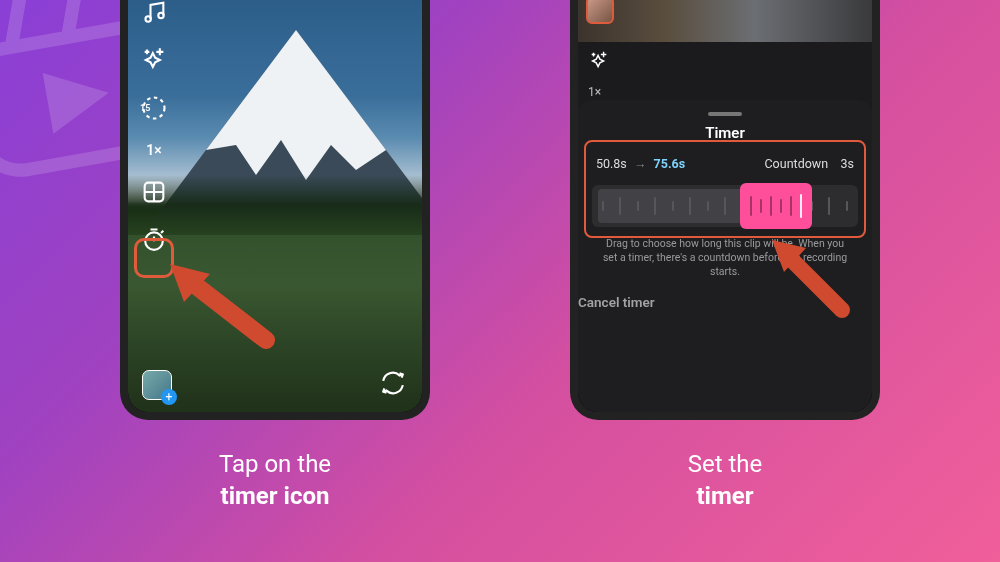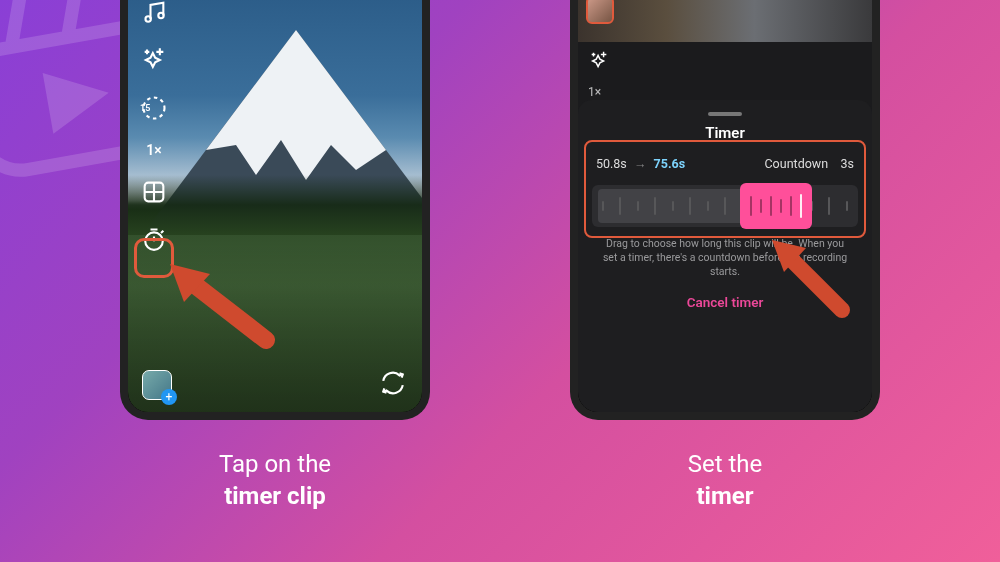--- a/index.html
+++ b/index.html
@@ -248,21 +248,21 @@
     line-height:1.35;
   }
   .set-btn{
     margin: 0 14px 12px;
     background:#1d9bf0;
     color:#fff; text-align:center;
     padding: 11px 0; border-radius:7px;
     font-size:14px; font-weight:600;
   }
   .cancel-link{
-    text-align:center; color:#ec4899; font-size:13.5px; font-weight:600;
+    text-align:left; color:#a3a3a3; font-size:13.5px; font-weight:600;
     padding-bottom: 10px;
   }
 
   
   .caption{
     margin-top: 28px;
     color:#fff; text-align:center;
     font-size: 24px; line-height:1.35;
   }
   .caption strong{ font-weight:700; }
@@ -342,21 +342,21 @@
           <svg viewBox="0 0 24 24">
               <path d="M3 10a9 9 0 0 1 15-5l3-1M21 14a9 9 0 0 1-15 5l-3 1"></path>
               <path d="M18 3l3 1-1 3M6 21l-3-1 1-3"></path>
             </svg>
         </div>
       </div>
     </div>
 
     <div class="caption">
       <span>Tap on the</span><br>
-      <strong>timer clip</strong>
+      <strong>timer icon</strong>
     </div>
   </div>
 
   <div class="col">
     <div class="phone">
       <div class="phone-inner">
         <div class="dark-bg"></div>
         <div class="dark-top-strip">
           <div class="thumb-hl"></div>
         </div>

